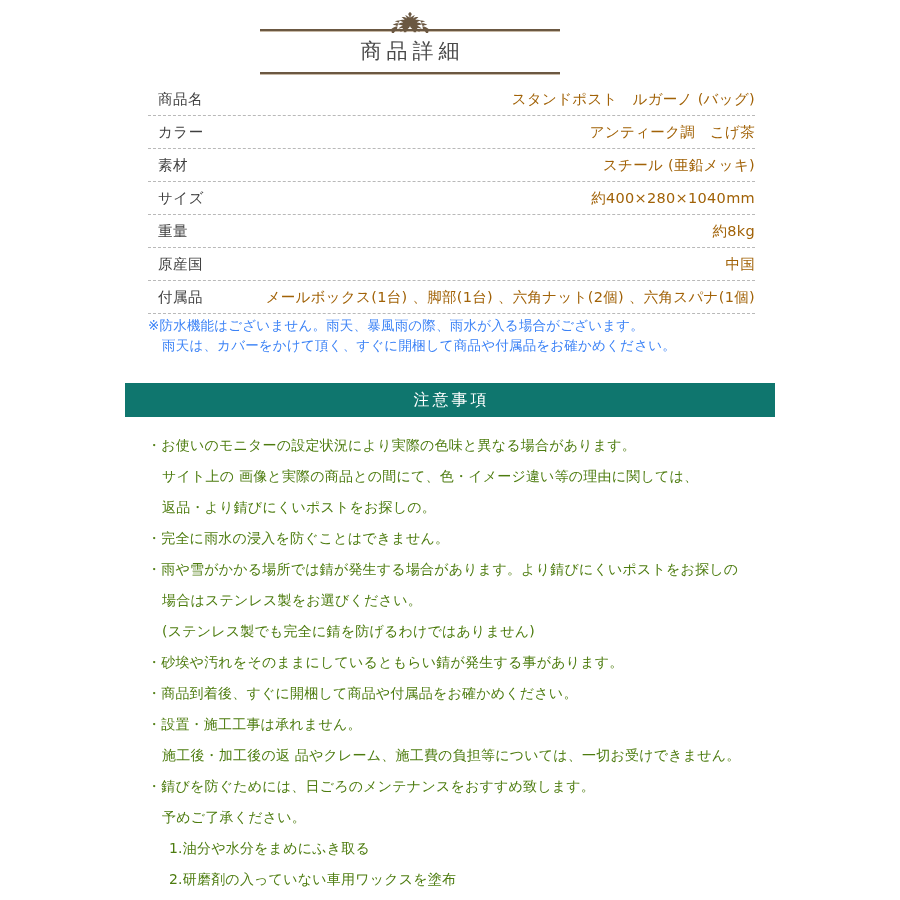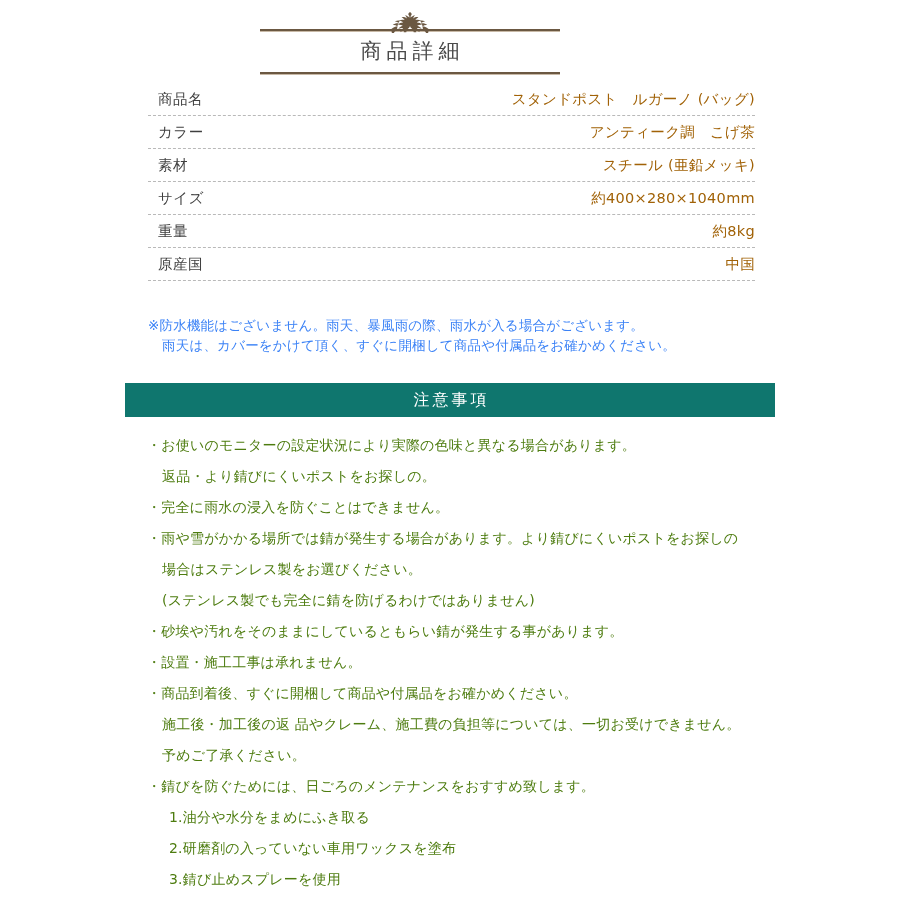--- a/index.html
+++ b/index.html
@@ -175,42 +175,47 @@
         <div class="spec-value">約400×280×1040mm</div>
       </div>
       <div class="spec-row">
         <div class="spec-label">重量</div>
         <div class="spec-value">約8kg</div>
       </div>
       <div class="spec-row">
         <div class="spec-label">原産国</div>
         <div class="spec-value">中国</div>
       </div>
+      <div class="spec-row">
+        <div class="spec-label">付属品</div>
+        <div class="spec-value">メールボックス(1台) 、脚部(1台) 、六角ナット(2個) 、六角スパナ(1個)</div>
+      </div>
     </div>
 
   <div class="waterproof-note">
     <div class="line1">※防水機能はございません。雨天、暴風雨の際、雨水が入る場合がございます。</div>
     <div class="line2">雨天は、カバーをかけて頂く、すぐに開梱して商品や付属品をお確かめください。</div>
   </div>
 
   <div class="notice-banner">
     <span>注意事項</span>
   </div>
 
   <div class="notice-list" id="notice-list">
       <div class="notice-item">・お使いのモニターの設定状況により実際の色味と異なる場合があります。</div>
+      <div class="notice-item sub">サイト上の 画像と実際の商品との間にて、色・イメージ違い等の理由に関しては、</div>
       <div class="notice-item sub">返品・より錆びにくいポストをお探しの。</div>
       <div class="notice-item">・完全に雨水の浸入を防ぐことはできません。</div>
       <div class="notice-item">・雨や雪がかかる場所では錆が発生する場合があります。より錆びにくいポストをお探しの</div>
       <div class="notice-item sub">場合はステンレス製をお選びください。</div>
       <div class="notice-item sub">(ステンレス製でも完全に錆を防げるわけではありません)</div>
       <div class="notice-item">・砂埃や汚れをそのままにしているともらい錆が発生する事があります。</div>
+      <div class="notice-item">・商品到着後、すぐに開梱して商品や付属品をお確かめください。</div>
       <div class="notice-item">・設置・施工工事は承れません。</div>
-      <div class="notice-item">・商品到着後、すぐに開梱して商品や付属品をお確かめください。</div>
       <div class="notice-item sub">施工後・加工後の返 品やクレーム、施工費の負担等については、一切お受けできません。</div>
+      <div class="notice-item">・錆びを防ぐためには、日ごろのメンテナンスをおすすめ致します。</div>
       <div class="notice-item sub">予めご了承ください。</div>
-      <div class="notice-item">・錆びを防ぐためには、日ごろのメンテナンスをおすすめ致します。</div>
       <div class="notice-item num">1.油分や水分をまめにふき取る</div>
       <div class="notice-item num">2.研磨剤の入っていない車用ワックスを塗布</div>
       <div class="notice-item num">3.錆び止めスプレーを使用</div>
     </div>
 
 </div>
 
 </body></html>

